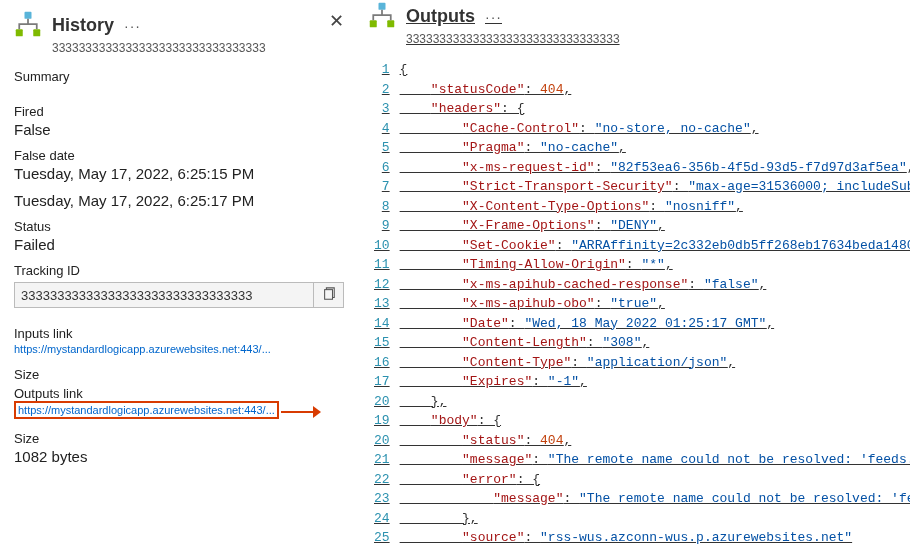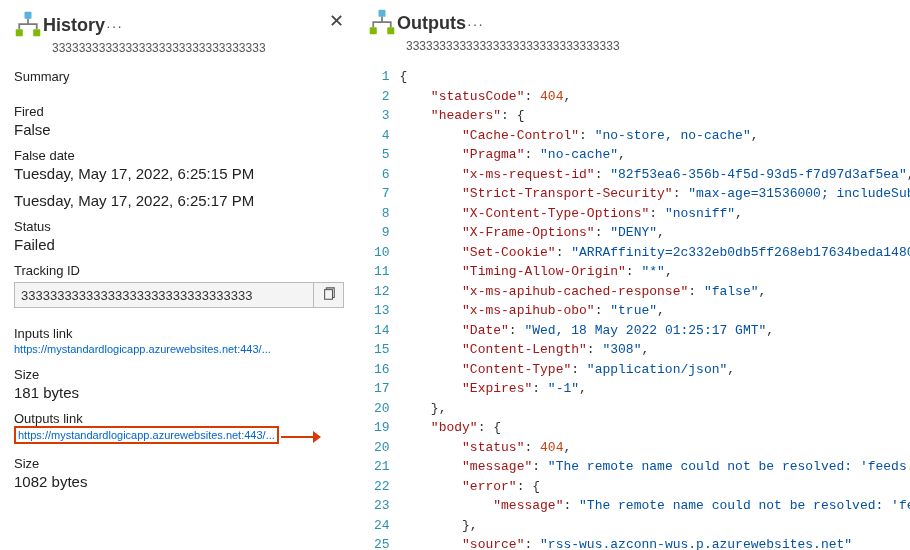--- a/index.html
+++ b/index.html
@@ -1,20 +1,20 @@
 <!DOCTYPE html>
 <html><head>
 <meta charset="utf-8">
 <style>
   * { box-sizing: border-box; }
   body { margin: 0; font-family: 'Segoe UI', Arial, sans-serif; font-size: 13px; color: #333; background: #fff; }
   .container { display: flex; width: 910px; height: 550px; }
   .left-panel { width: 358px; border-right: 0px solid #ccc; padding: 10px 14px; position: relative; }
-  .right-panel { flex: 1; padding: 8px 0 10px 10px; overflow: hidden; }
-  .panel-header { display: flex; align-items: center; gap: 1px; margin-bottom: 2px; }
+  .right-panel { flex: 1; padding: 1px 0 10px 10px; overflow: hidden; text-decoration: underline; }
+  .panel-header { display: flex; align-items: center; gap: 10px; margin-bottom: 2px; }
   .panel-header h2 { margin: 0; font-size: 18px; font-weight: 600; color: #333; }
   .panel-sub { font-size: 12px; color: #555; margin-left: 38px; margin-bottom: 14px; margin-top: -2px; }
   .icon-svg { width: 28px; height: 28px; }
   .dots { color: #555; font-size: 14px; letter-spacing: 1px; cursor: pointer; }
   .close-x { position: absolute; top: 10px; right: 14px; font-size: 18px; color: #444; cursor: pointer; font-weight: 300; }
   .section-label { font-size: 13px; color: #222; margin-top: 4px; }
   .section-value { font-size: 15px; color: #222; margin-top: 2px; margin-bottom: 10px; }
   .tracking-box { display: flex; align-items: center; border: 1px solid #bbb; background: #f4f4f4; height: 26px; margin-top: 4px; margin-bottom: 6px; }
   .tracking-box input { flex: 1; border: none; background: transparent; font-size: 13px; padding: 0 6px; color: #333; outline: none; }
   .copy-btn { width: 30px; height: 24px; display: flex; align-items: center; justify-content: center; cursor: pointer; border-left: 1px solid #bbb; }
@@ -75,21 +75,20 @@
               <path d="M5 3 V1 H14 V12 H12" fill="none" stroke="#555" stroke-width="1.2"></path>
             </svg>
         </span>
       </div>
     </div>
 
     <div class="section-label" style="margin-top:18px">Inputs link</div>
     <a class="link">https://mystandardlogicapp.azurewebsites.net:443/...</a>
 
     <div class="section-label" style="margin-top:12px">Size</div>
-    <div class="section-value">181 bytes</div>
 
     <div class="section-label">Outputs link</div>
     <div class="outputs-link-container">
       <a class="link" style="margin-top:0">https://mystandardlogicapp.azurewebsites.net:443/...</a>
       <span class="arrow">
         <svg width="40" height="18" viewBox="0 0 40 18">
             <line x1="0" y1="9" x2="32" y2="9" stroke="#d83b01" stroke-width="2"></line>
             <polygon points="32,3 40,9 32,15" fill="#d83b01"></polygon>
           </svg>
       </span>

